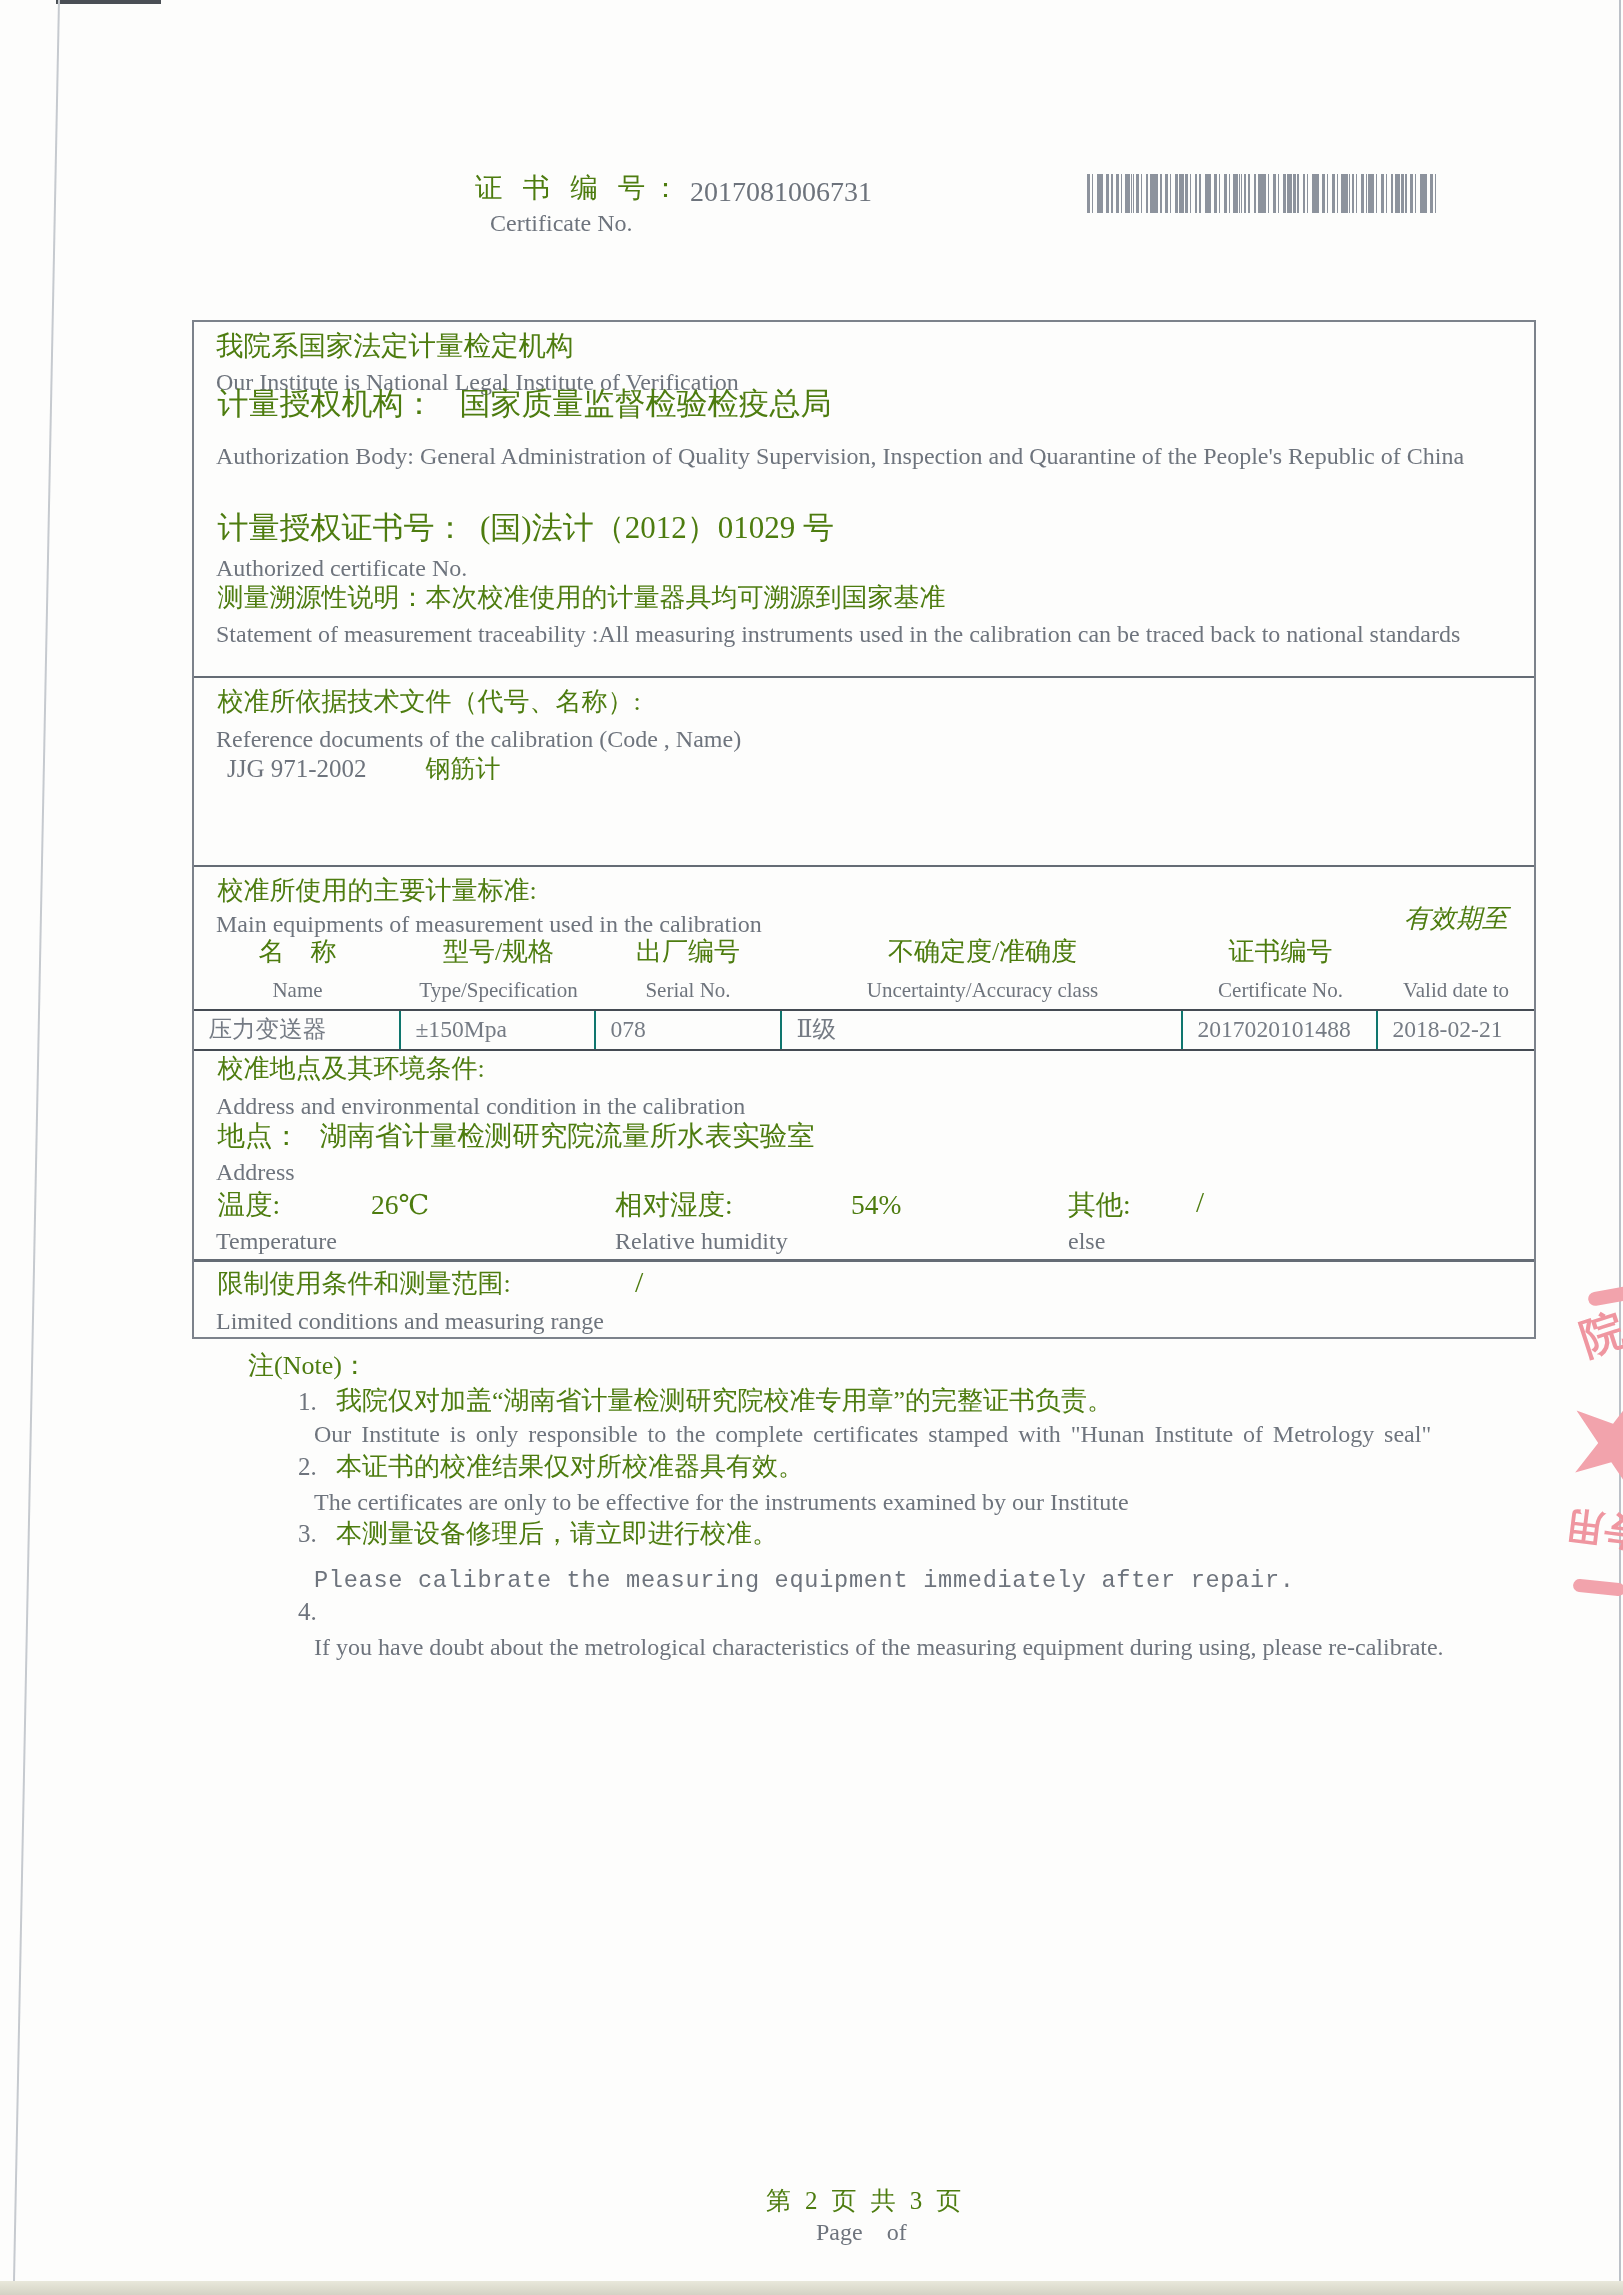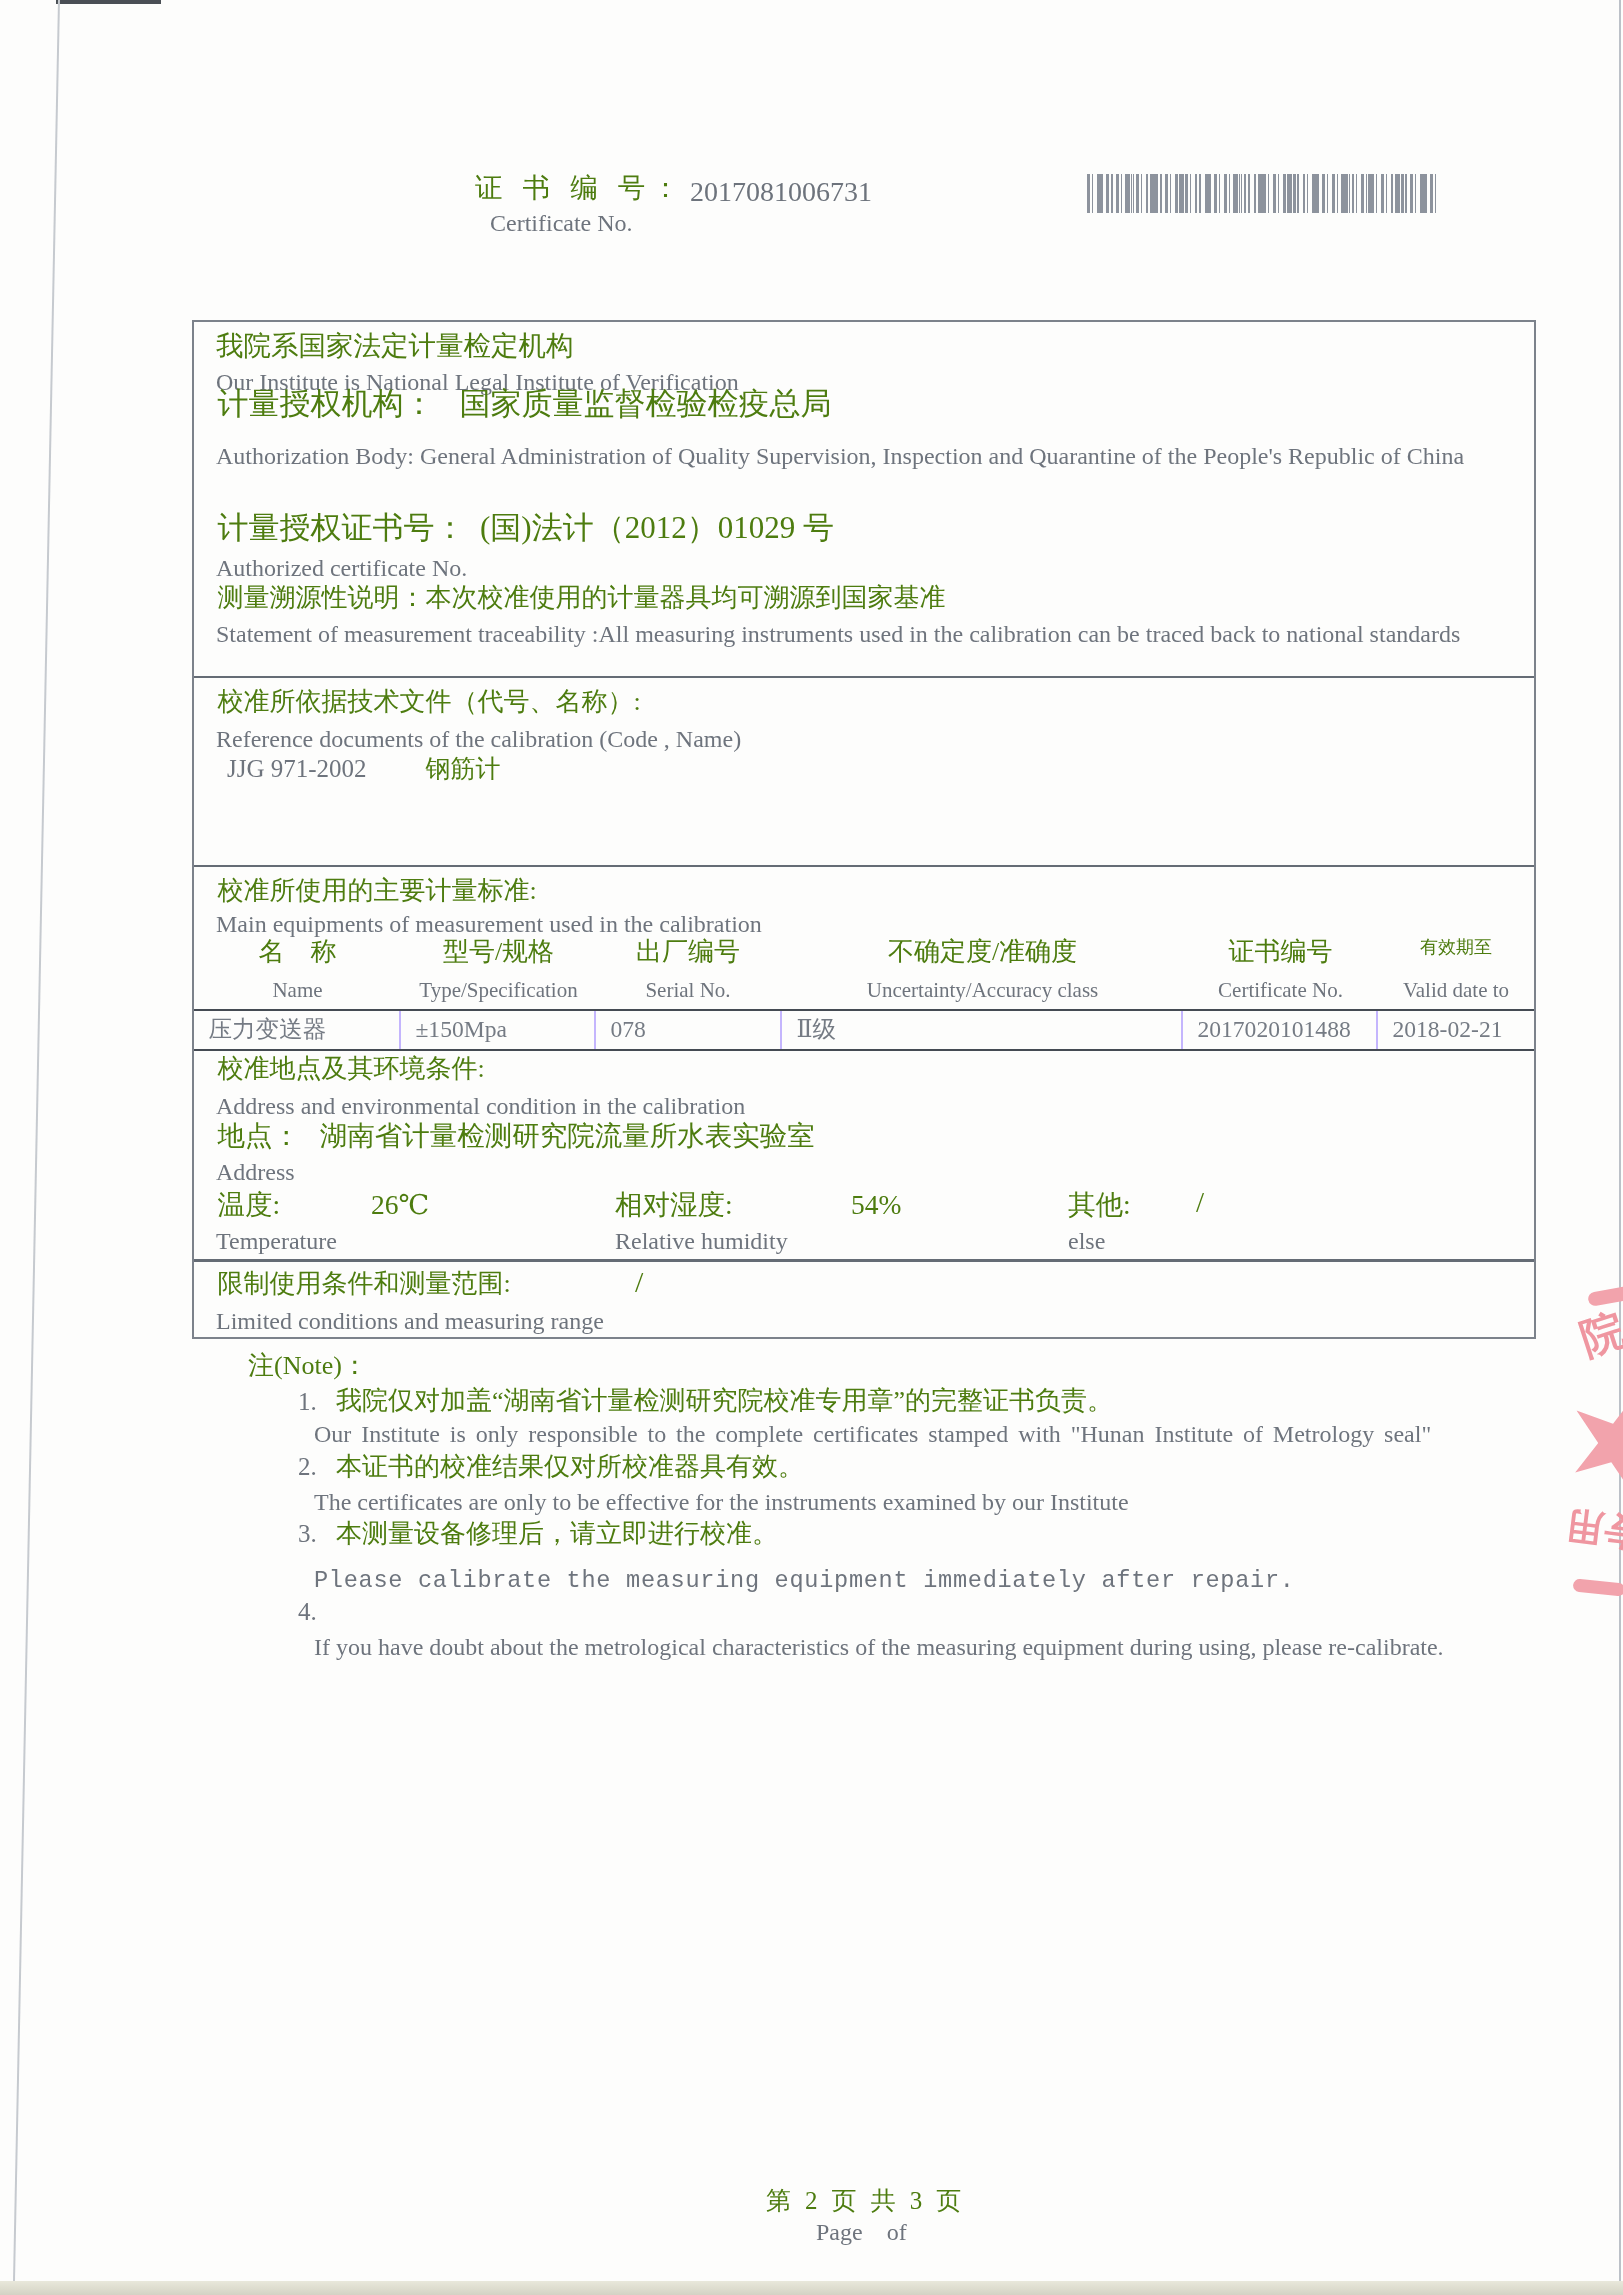--- a/index.html
+++ b/index.html
@@ -26,21 +26,21 @@
   
   .eqtable{
     position:absolute;left:0;top:687px;width:1340px;height:38px;
     border-top:2.6px solid #454b53;border-bottom:2.6px solid #454b53;
     display:flex;box-sizing:content-box;
   }
   .eqcell{
     height:38px;line-height:37px;font-size:23.6px;color:#757b84;
     padding-left:14.4px;box-sizing:border-box;overflow:hidden;white-space:nowrap;
   }
-  .eqcell.bdr{border-right:2px solid #c4b5fd;}
+  .eqcell.bdr{border-right:2px solid #0f766e;}
   .colhead{position:absolute;text-align:center;white-space:pre;}
   
   .barcode{
     position:absolute;left:1087px;top:174px;width:352px;height:39px;
     background:
       repeating-linear-gradient(90deg,#8d939d 0 2.6px,rgba(0,0,0,0) 2.6px 4.6px,#8d939d 4.6px 5.9px,rgba(0,0,0,0) 5.9px 9.8px),
       repeating-linear-gradient(90deg,rgba(0,0,0,0) 0 11px,#8d939d 11px 15.7px,rgba(0,0,0,0) 15.7px 19px,#8d939d 19px 20.3px,rgba(0,0,0,0) 20.3px 27px);
   }
   
   .seal{color:#ef96a0;}
@@ -99,21 +99,21 @@
     <div class="divider" style="top:543px;height:2px;"></div>
 
     <div class="abs zh" style="left:23.6px;top:554px;font-size:26px;">校准所使用的主要计量标准:</div>
     <div class="abs en" style="left:22px;top:589px;font-size:24px;">Main equipments of measurement used in the calibration</div>
 
     <div class="abs zh colhead" style="left:0;width:207px;top:615px;font-size:26px;">名    称</div>
     <div class="abs zh colhead" style="left:207px;width:195px;top:615px;font-size:26px;">型号/规格</div>
     <div class="abs zh colhead" style="left:401px;width:186px;top:615px;font-size:26px;">出厂编号</div>
     <div class="abs zh colhead" style="left:588px;width:401px;top:615px;font-size:26px;">不确定度/准确度</div>
     <div class="abs zh colhead" style="left:989px;width:195px;top:615px;font-size:26px;">证书编号</div>
-    <div class="abs zh colhead" style="left:1184px;width:156px;top:615px;font-size:18px;">有效期至</div>
+    <div class="abs zh colhead" style="left:1184px;width:156px;top:582px;font-size:26px;font-style:italic;">有效期至</div>
 
     <div class="abs en colhead" style="left:0;width:207px;top:656px;font-size:21px;">Name</div>
     <div class="abs en colhead" style="left:207px;width:195px;top:656px;font-size:21px;">Type/Specification</div>
     <div class="abs en colhead" style="left:401px;width:186px;top:656px;font-size:21px;">Serial No.</div>
     <div class="abs en colhead" style="left:588px;width:401px;top:656px;font-size:21px;">Uncertainty/Accuracy class</div>
     <div class="abs en colhead" style="left:989px;width:195px;top:656px;font-size:21px;">Certificate No.</div>
     <div class="abs en colhead" style="left:1184px;width:156px;top:656px;font-size:21px;">Valid date to</div>
 
     <div class="eqtable">
       <div class="eqcell bdr" style="width:207px;">压力变送器</div>

